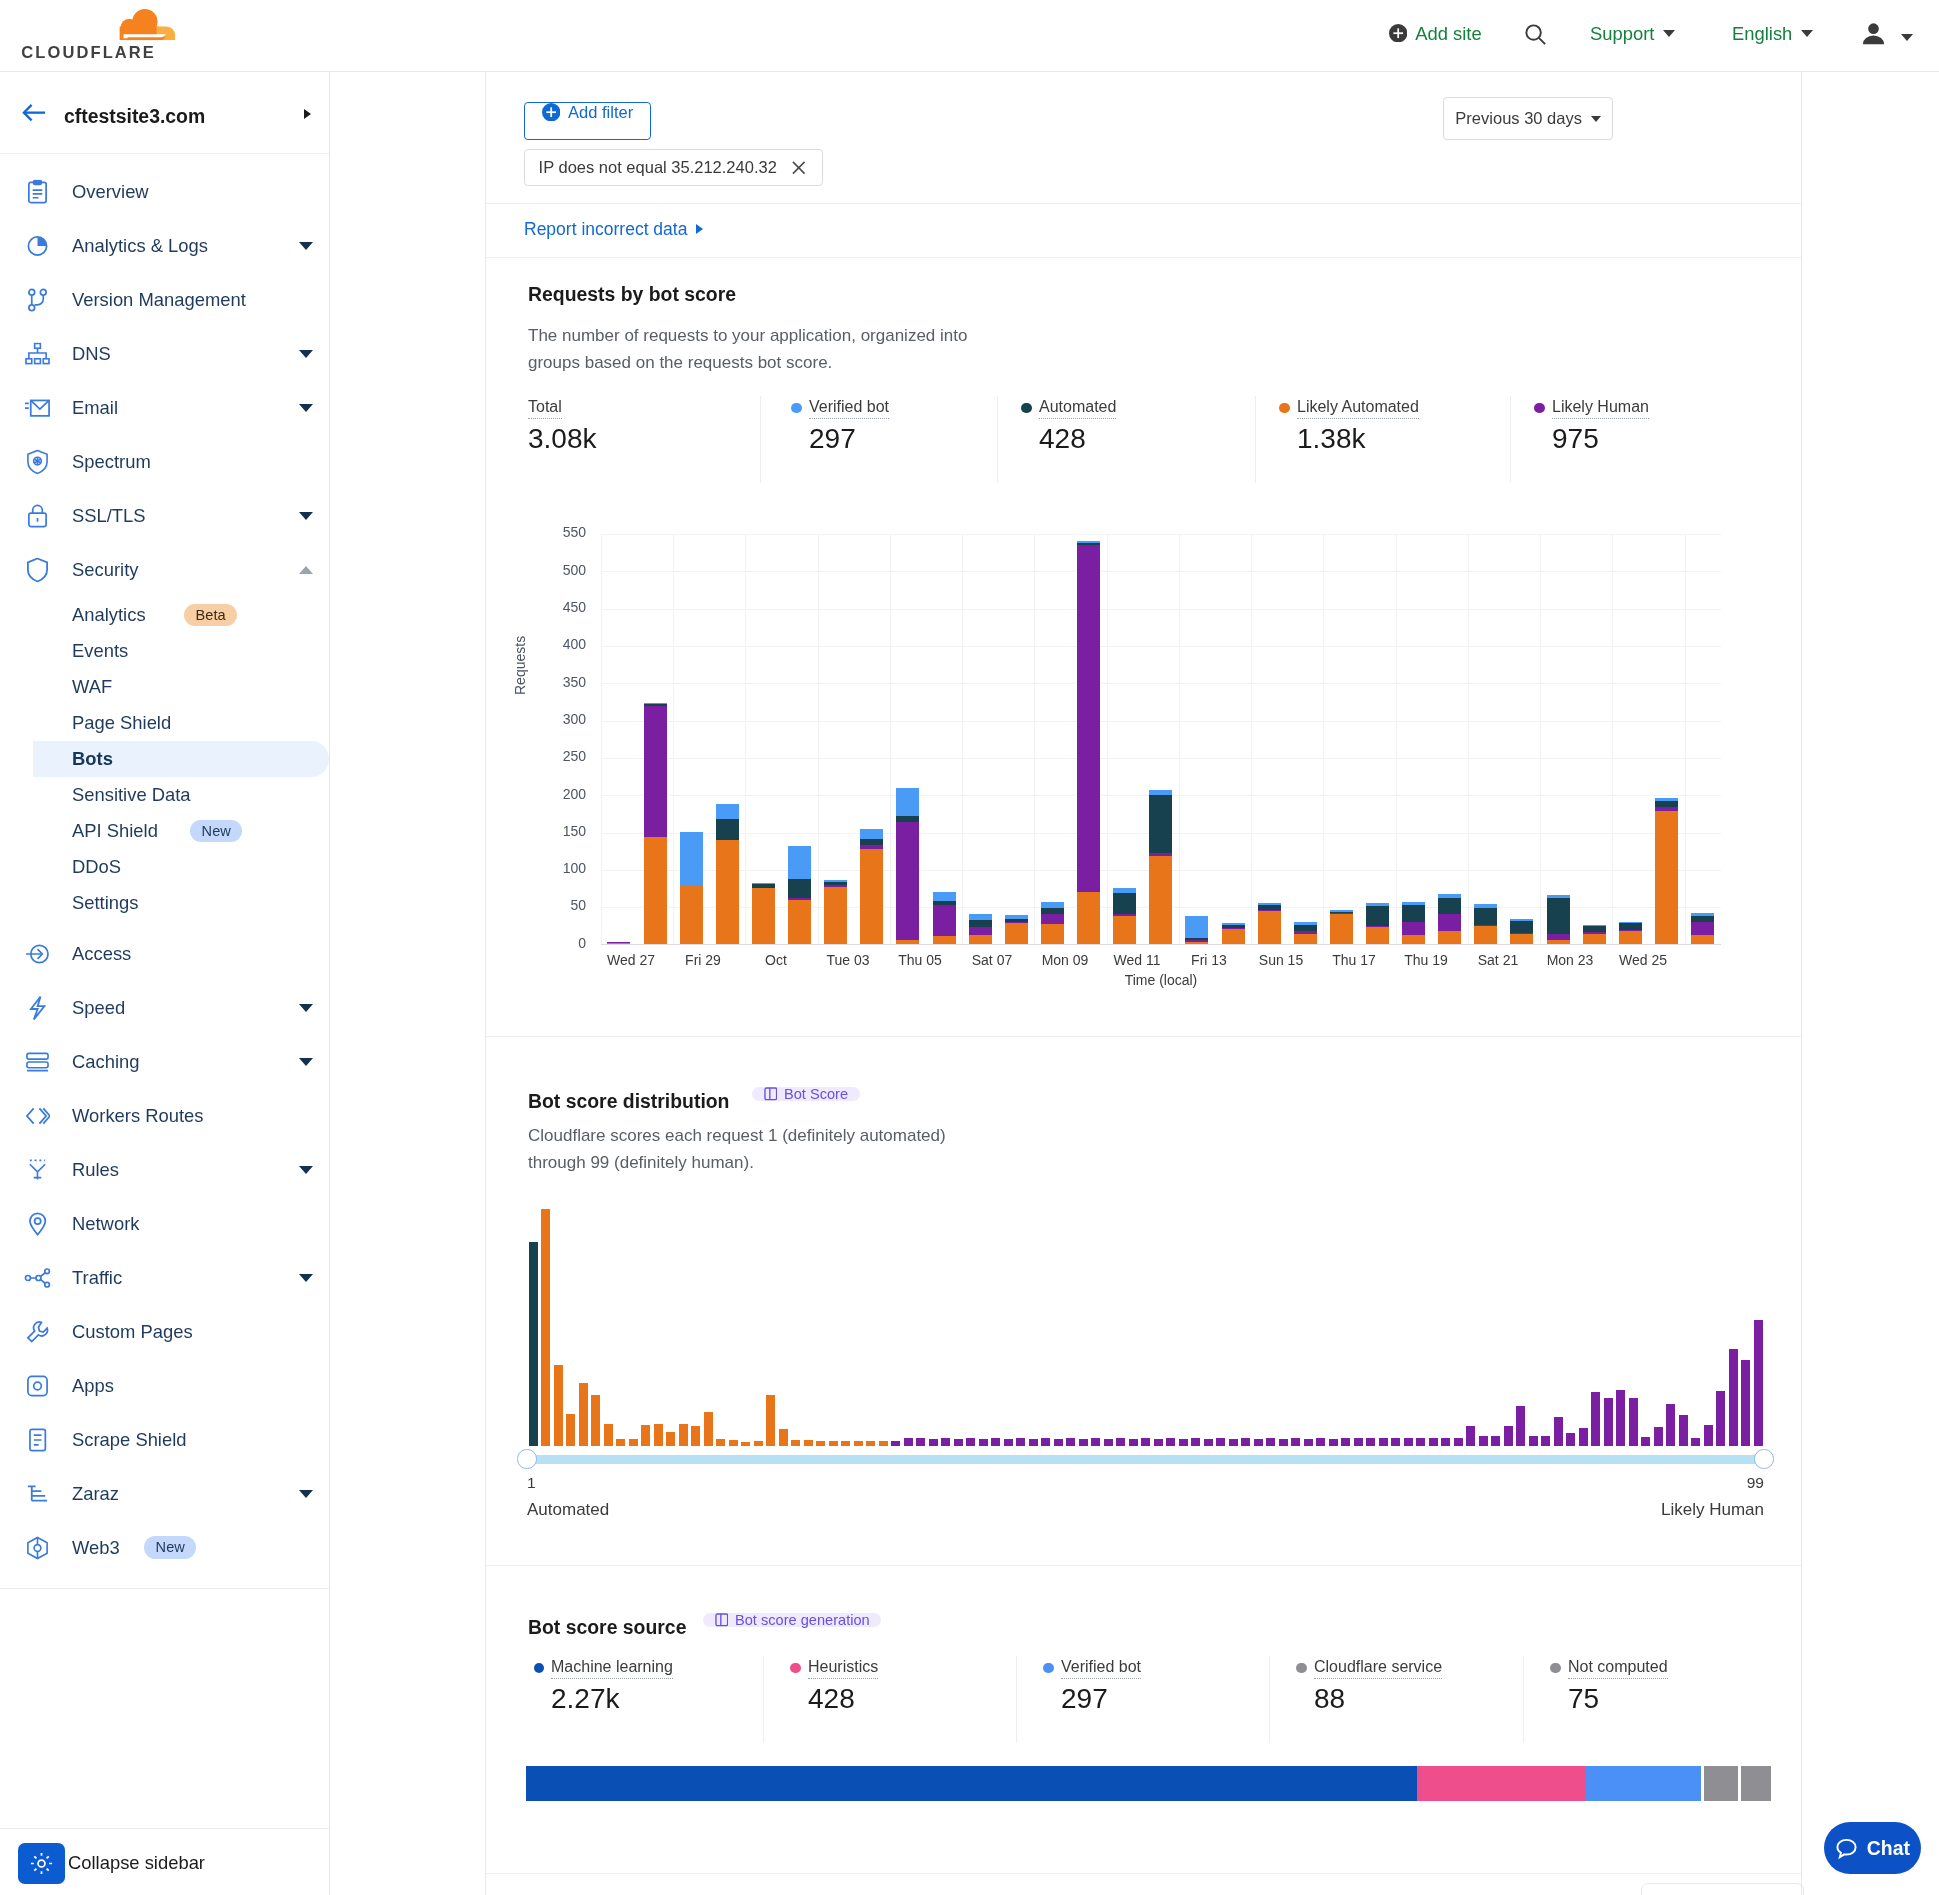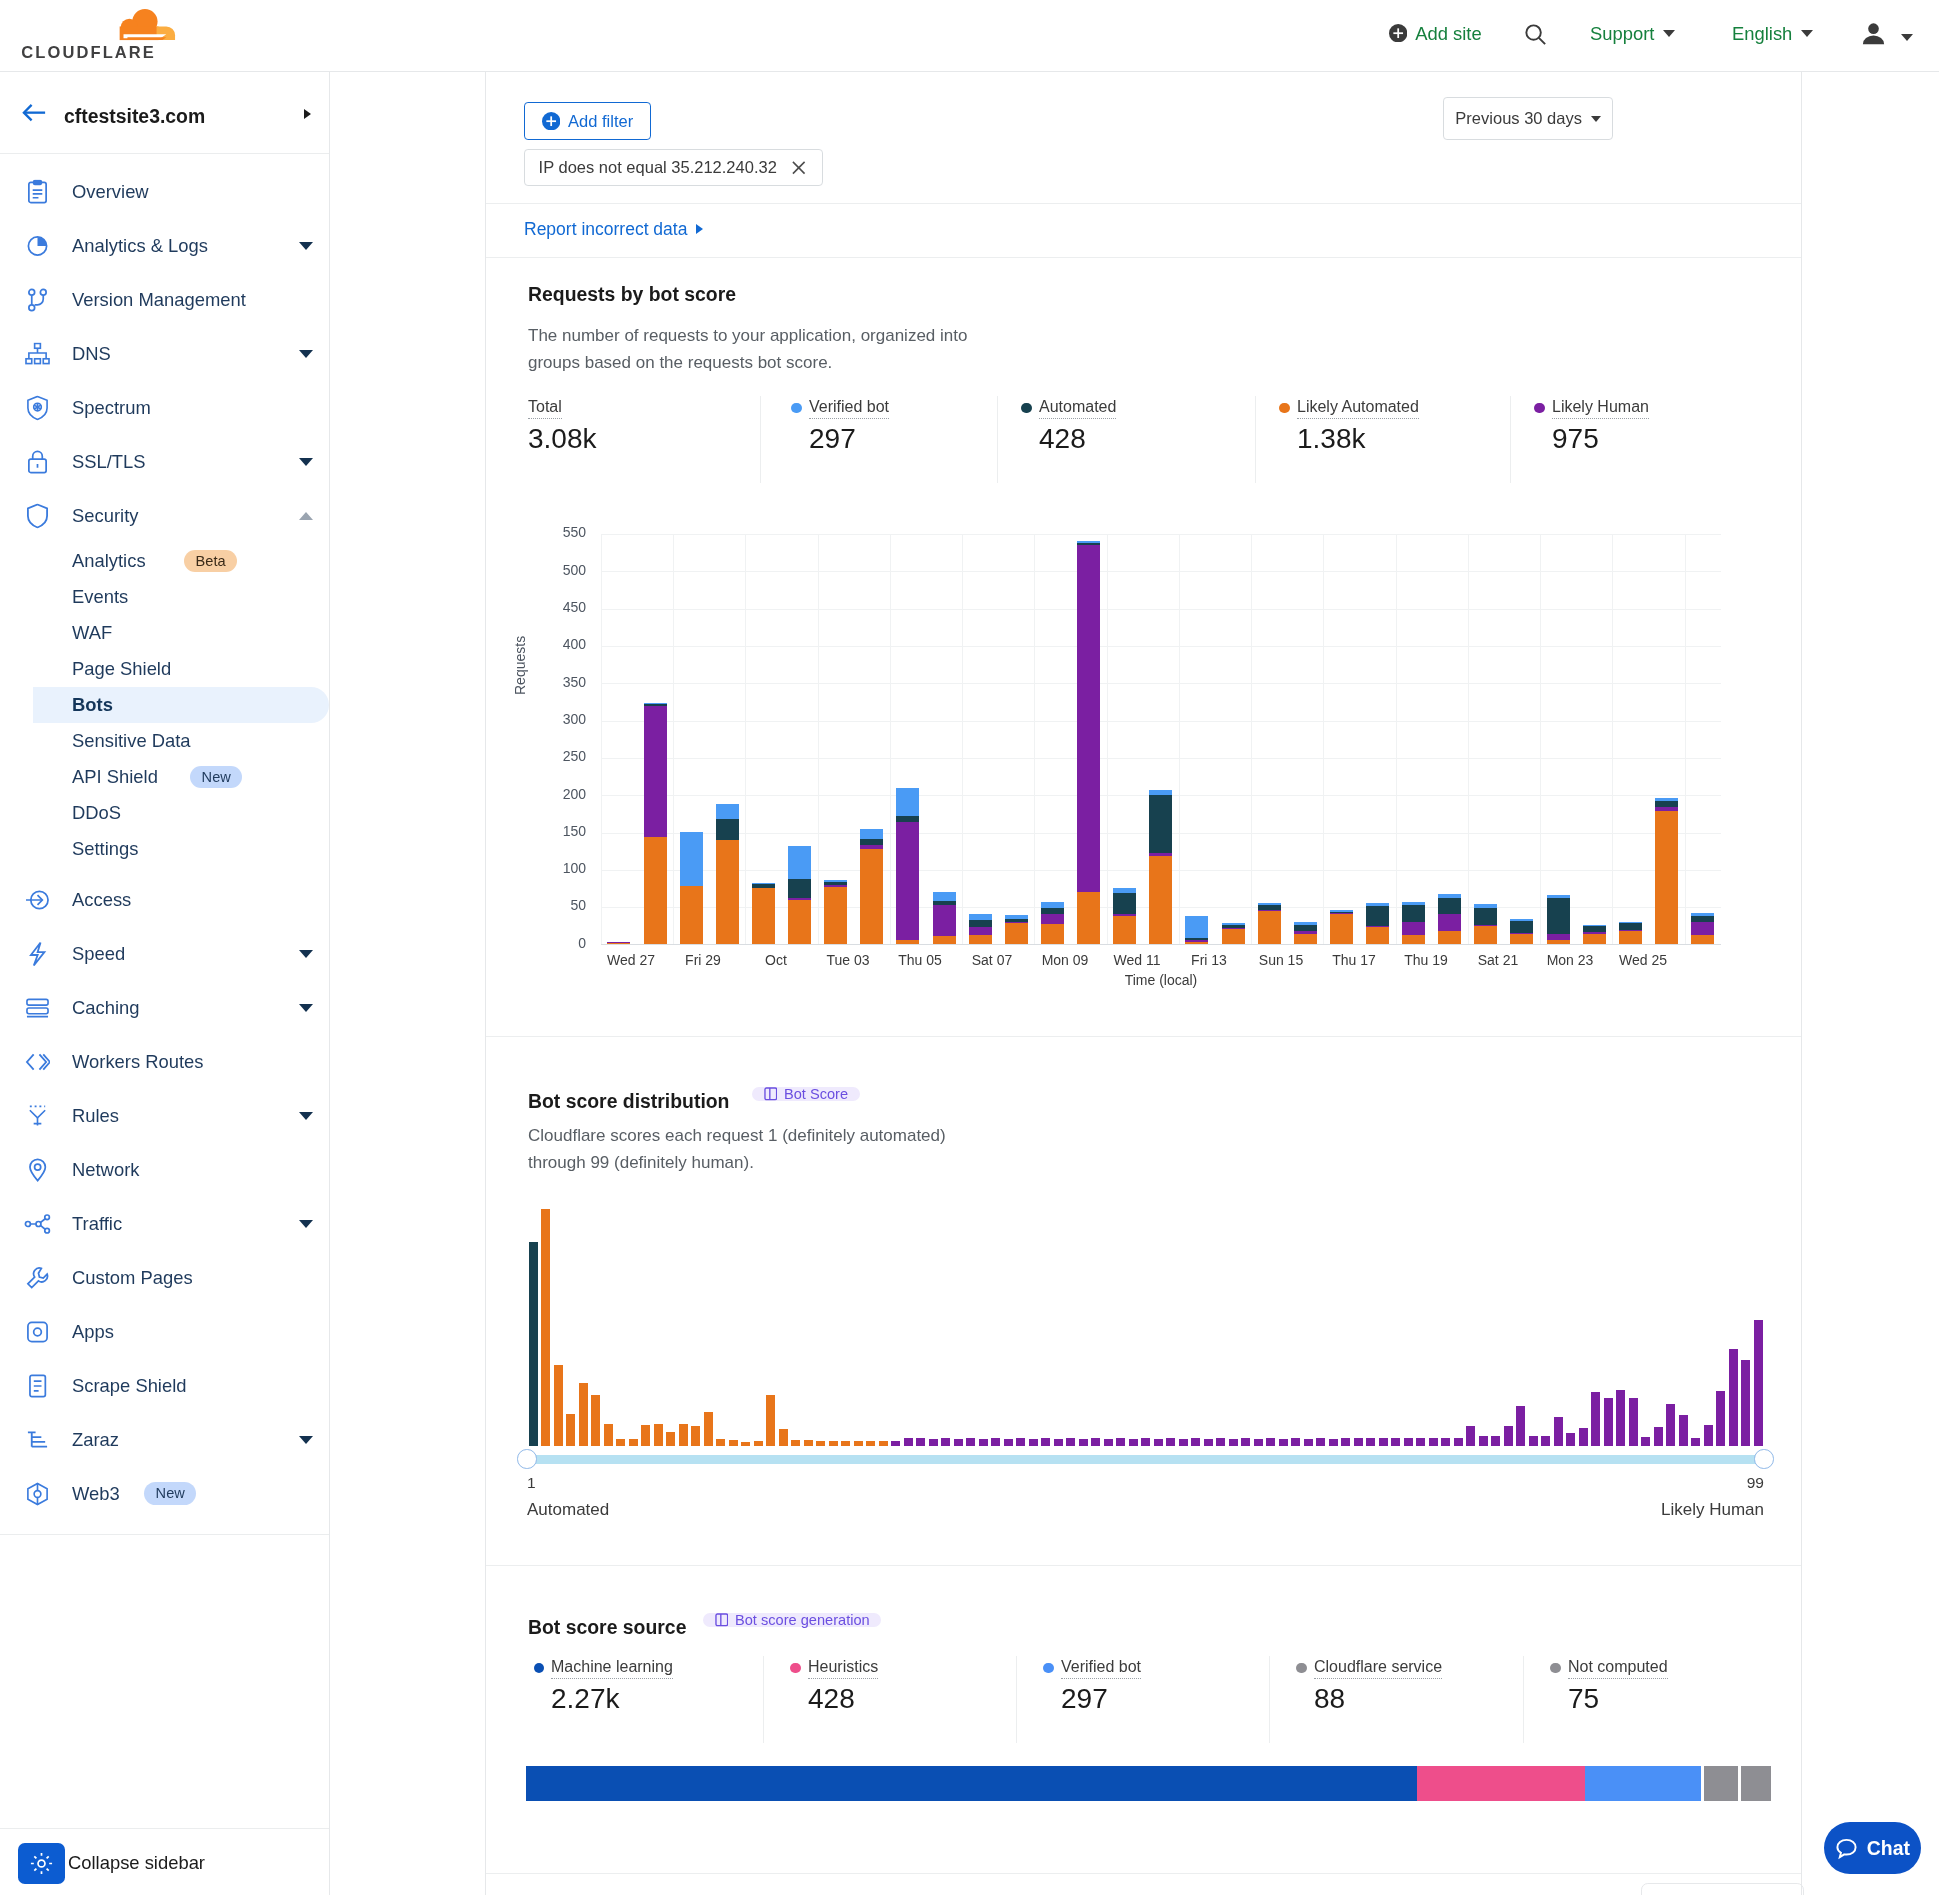--- a/index.html
+++ b/index.html
@@ -43,21 +43,21 @@
   .badge.new{background:#c3d8fb;color:#1f3a5c;}
   .nav-div{margin-top:13.6px;border-top:1px solid #ebedee;}
   .side-bottom{position:absolute;left:0;top:1756px;width:329px;border-top:1px solid #ebedee;height:67px;}
   .collapse-btn{position:absolute;left:17.5px;top:13.6px;width:47px;height:41px;background:#0c5cd1;border-radius:6.8px;display:flex;align-items:center;justify-content:center;}
   .collapse-lbl{position:absolute;left:68px;top:23px;font-size:18.4px;color:#1b1b1b;white-space:nowrap;}
 
   
   .panel{position:absolute;left:485px;top:72px;width:1317px;height:1823px;border-left:1px solid #e6e8ea;border-right:1px solid #e6e8ea;box-sizing:border-box;}
   .hr{position:absolute;left:0;width:1315px;border-top:1px solid #eceeef;}
 
-  .add-filter{position:absolute;left:38px;top:30px;width:127px;height:38px;box-sizing:border-box;border:1px solid #1169d3;border-radius:3.9px;color:#1169d3;font-size:16.5px;display:flex;align-items:center;justify-content:center;background:#fff;}
+  .add-filter{position:absolute;left:38px;top:30px;width:127px;height:38px;box-sizing:border-box;border:1px solid #1169d3;border-radius:3.9px;color:#1169d3;font-size:16.5px;display:flex;align-items:flex-start;justify-content:center;background:#fff;}
   .add-filter .plus{margin-right:7.8px;display:inline-flex;}
   .chip{position:absolute;left:38px;top:77px;height:37px;box-sizing:border-box;border:1px solid #d8dcdf;border-radius:3.9px;display:flex;align-items:center;padding:0 13.6px;font-size:16.5px;color:#3b3b3b;background:#fff;}
   .chip .x{margin-left:13.6px;display:inline-flex;}
   .daterange{position:absolute;left:957px;top:25px;width:170px;height:43px;box-sizing:border-box;border:1px solid #d8dcdf;border-radius:3.9px;display:flex;align-items:center;justify-content:center;font-size:16.5px;color:#3b3b3b;background:#fff;}
   .daterange .tri{display:inline-block;width:0;height:0;border-left:5.8px solid transparent;border-right:5.8px solid transparent;border-top:6.8px solid #3b3b3b;margin-left:8.7px;vertical-align:1.9px;}
   .report{position:absolute;left:38px;top:147px;font-size:17.5px;color:#1169d3;}
   .report .tri{display:inline-block;width:0;height:0;border-top:5.8px solid transparent;border-bottom:5.8px solid transparent;border-left:7.8px solid #1169d3;margin-left:8.7px;vertical-align:1px;}
 
   .sec-title{position:absolute;font-size:19.4px;font-weight:700;color:#1b1b1b;}
   .sec-desc{position:absolute;font-size:17px;color:#585e64;line-height:27px;}
@@ -215,20 +215,32 @@
               <rect x="1" y="17" width="6" height="5"></rect>
               <rect x="10" y="17" width="6" height="5"></rect>
               <rect x="19" y="17" width="6" height="5"></rect>
               <path d="M13 6 v5 M4 17 v-6 h18 v6"></path>
             </svg>
           </span>
         <span class="lbl">DNS</span>
         <span class="car"></span>
       </div>
 
+      <div class="nav-item">
+        <span class="ico">
+            <svg width="27" height="21.3" viewBox="0 0 28 22" fill="none" stroke="currentColor" stroke-width="1.8">
+              <rect x="7" y="3" width="19" height="16"></rect>
+              <polyline points="7,3 16.5,12 26,3"></polyline>
+              <line x1="1" y1="6" x2="5" y2="6"></line>
+              <line x1="1" y1="11" x2="5" y2="11"></line>
+            </svg>
+          </span>
+        <span class="lbl">Email</span>
+        <span class="car"></span>
+      </div>
 
       <div class="nav-item">
         <span class="ico">
             <svg width="23" height="25" viewBox="0 0 24 26" fill="none" stroke="currentColor" stroke-width="1.7">
               <path d="M12 1 L22 5 v8 c0 6-5 10-10 12 C7 23 2 19 2 13 V5 z"></path>
               <circle cx="12" cy="12" r="4"></circle>
               <path d="M12 8 v8 M8.5 10 l7 4 M15.5 10 l-7 4"></path>
             </svg>
           </span>
         <span class="lbl">Spectrum</span>

